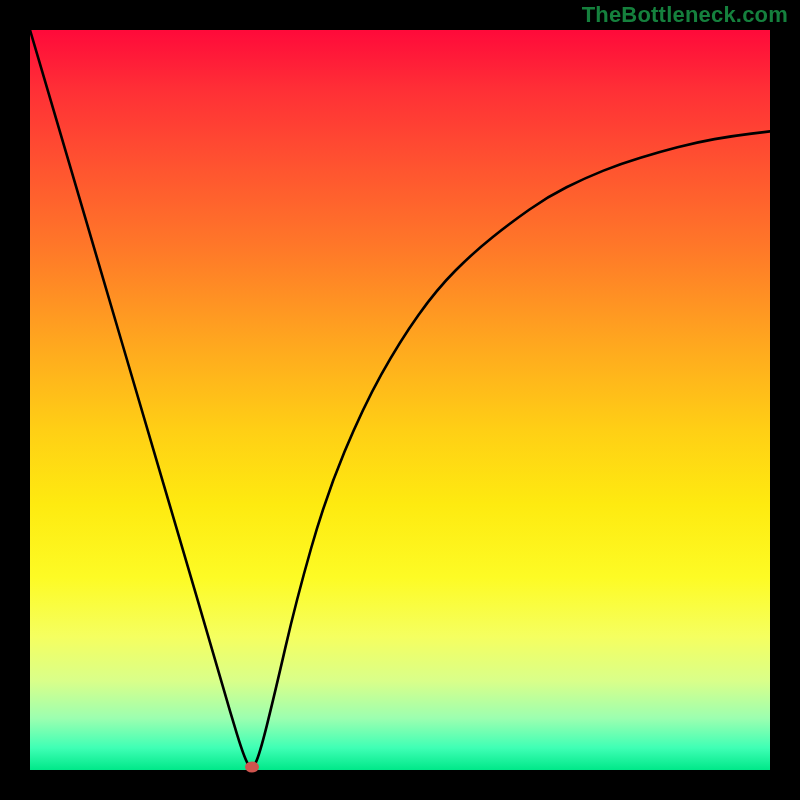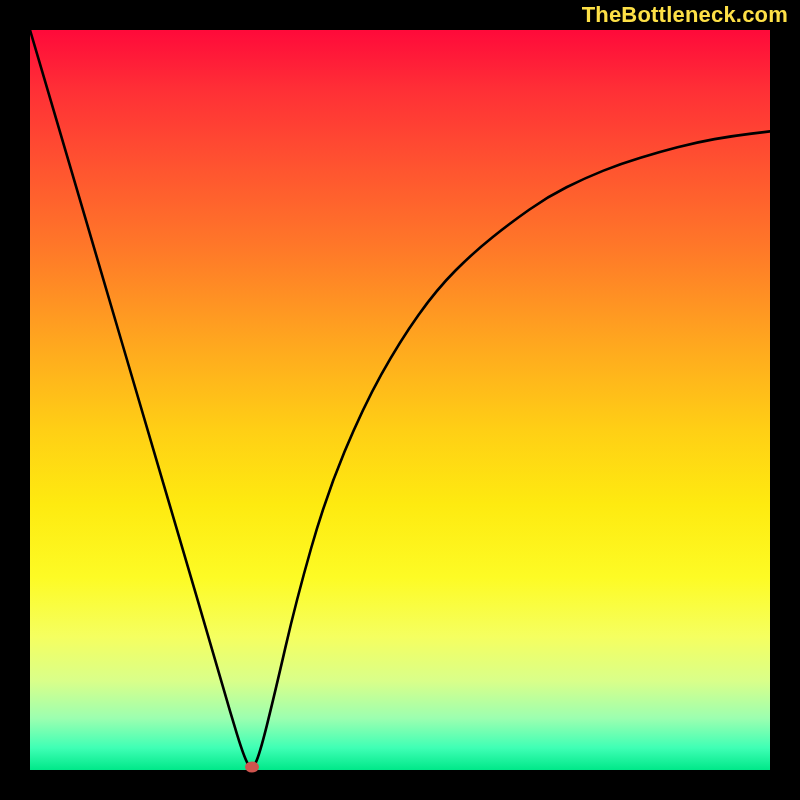--- a/index.html
+++ b/index.html
@@ -16,21 +16,21 @@
     width: 800px;
     height: 800px;
     background: #000;
   }
   .watermark {
     position: absolute;
     top: 2px;
     right: 12px;
     font-size: 22px;
     font-weight: 600;
-    color: #fde047;
+    color: #15803d;
     letter-spacing: 0.2px;
     z-index: 4;
   }
   .plot {
     position: absolute;
     left: 30px;
     top: 30px;
     width: 740px;
     height: 740px;
     background: linear-gradient(to bottom,

